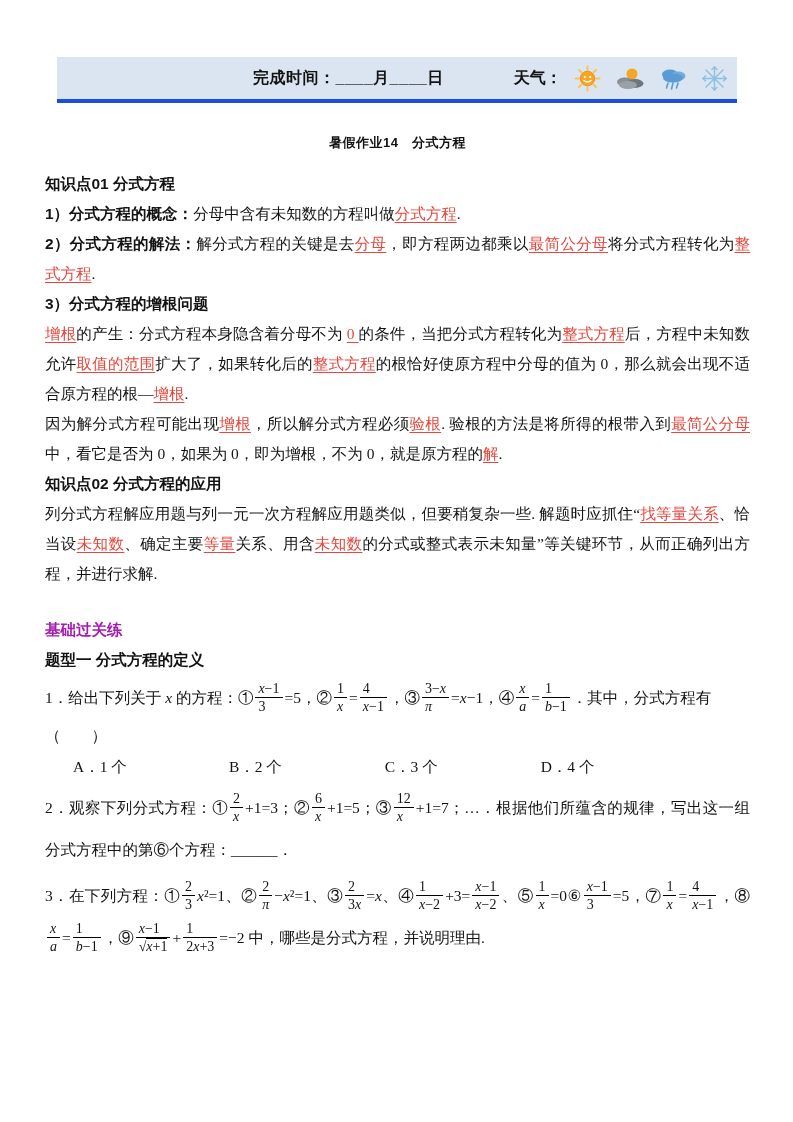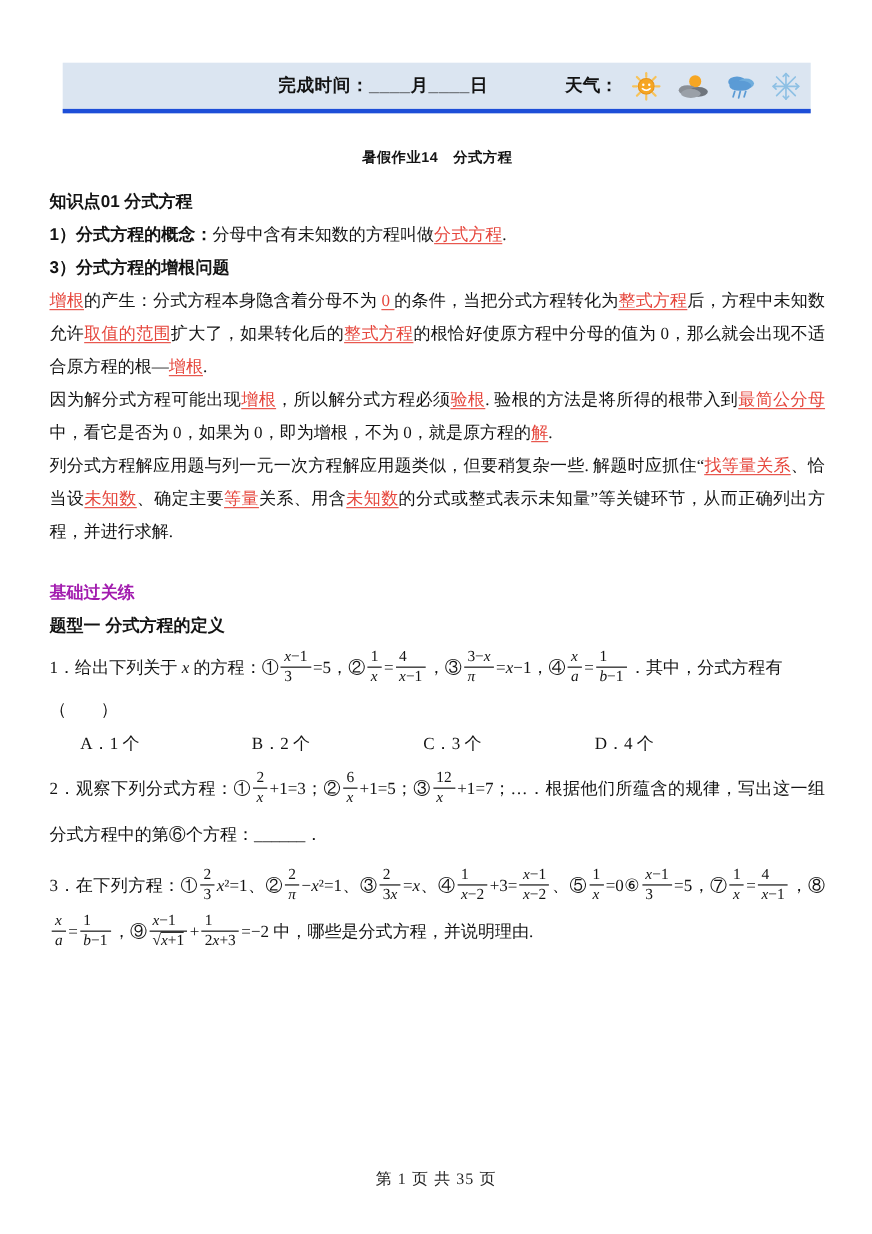--- a/index.html
+++ b/index.html
@@ -123,35 +123,36 @@
         <circle cx="13.5" cy="13.5" r="2" fill="#8ec0e4"></circle>
       </svg>
     </span>
   </div>
 
   <div class="content">
     <h1 class="doc-title">暑假作业14　分式方程</h1>
 
     <p class="head">知识点01 分式方程</p>
     <p><span class="bold">1）分式方程的概念：</span><span>分母中含有未知数的方程叫做</span><span class="red-u">分式方程</span><span>.</span></p>
+    <p><span class="bold">2）分式方程的解法：</span><span>解分式方程的关键是去</span><span class="red-u">分母</span><span>，即方程两边都乘以</span><span class="red-u">最简公分母</span><span>将分式方程转化为</span><span class="red-u">整式方程</span><span>.</span></p>
     <p class="head">3）分式方程的增根问题</p>
     <p><span class="red-u">增根</span><span>的产生：分式方程本身隐含着分母不为 </span><span class="red-u">0 </span><span>的条件，当把分式方程转化为</span><span class="red-u">整式方程</span><span>后，方程中未知数允许</span><span class="red-u">取值的范围</span><span>扩大了，如果转化后的</span><span class="red-u">整式方程</span><span>的根恰好使原方程中分母的值为 0，那么就会出现不适合原方程的根—</span><span class="red-u">增根</span><span>.</span></p>
     <p><span>因为解分式方程可能出现</span><span class="red-u">增根</span><span>，所以解分式方程必须</span><span class="red-u">验根</span><span>. 验根的方法是将所得的根带入到</span><span class="red-u">最简公分母</span><span>中，看它是否为 0，如果为 0，即为增根，不为 0，就是原方程的</span><span class="red-u">解</span><span>.</span></p>
+    <p class="head">知识点02 分式方程的应用</p>
     <p><span>列分式方程解应用题与列一元一次方程解应用题类似，但要稍复杂一些. 解题时应抓住“</span><span class="red-u">找等量关系</span><span>、恰当设</span><span class="red-u">未知数</span><span>、确定主要</span><span class="red-u">等量</span><span>关系、用含</span><span class="red-u">未知数</span><span>的分式或整式表示未知量”等关键环节，从而正确列出方程，并进行求解.</span></p>
 
     <p class="blue-head">基础过关练</p>
     <p class="head">题型一 分式方程的定义</p>
 
     <p class="q"><span>1．给出下列关于 </span><span class="math"><i>x</i></span><span> 的方程：①</span><span class="frac"><span class="num"><i>x</i>−1</span><span class="den">3</span></span><span class="math">=5</span><span>，②</span><span class="frac"><span class="num">1</span><span class="den"><i>x</i></span></span><span class="math">=</span><span class="frac"><span class="num">4</span><span class="den"><i>x</i>−1</span></span><span>，③</span><span class="frac"><span class="num">3−<i>x</i></span><span class="den"><i>π</i></span></span><span class="math">=<i>x</i>−1</span><span>，④</span><span class="frac"><span class="num"><i>x</i></span><span class="den"><i>a</i></span></span><span class="math">=</span><span class="frac"><span class="num">1</span><span class="den"><i>b</i>−1</span></span><span>．其中，分式方程有</span></p>
     <p class="paren-line">（　　）</p>
     <p class="opts">
       <span class="opt">A．1 个</span>
       <span class="opt">B．2 个</span>
       <span class="opt">C．3 个</span>
       <span class="opt">D．4 个</span>
     </p>
 
     <p class="q2l"><span>2．观察下列分式方程：①</span><span class="frac"><span class="num">2</span><span class="den"><i>x</i></span></span><span class="math">+1=3</span><span>；②</span><span class="frac"><span class="num">6</span><span class="den"><i>x</i></span></span><span class="math">+1=5</span><span>；③</span><span class="frac"><span class="num">12</span><span class="den"><i>x</i></span></span><span class="math">+1=7</span><span>；…．根据他们所蕴含的规律，写出这一组分式方程中的第⑥个方程：______．</span></p>
     <p class="q2l"><span>3．在下列方程：①</span><span class="frac"><span class="num">2</span><span class="den">3</span></span><span class="math"><i>x</i>²=1</span><span>、②</span><span class="frac"><span class="num">2</span><span class="den"><i>π</i></span></span><span class="math">−<i>x</i>²=1</span><span>、③</span><span class="frac"><span class="num">2</span><span class="den">3<i>x</i></span></span><span class="math">=<i>x</i></span><span>、④</span><span class="frac"><span class="num">1</span><span class="den"><i>x</i>−2</span></span><span class="math">+3=</span><span class="frac"><span class="num"><i>x</i>−1</span><span class="den"><i>x</i>−2</span></span><span>、⑤</span><span class="frac"><span class="num">1</span><span class="den"><i>x</i></span></span><span class="math">=0</span><span>⑥</span><span class="frac"><span class="num"><i>x</i>−1</span><span class="den">3</span></span><span class="math">=5</span><span>，⑦</span><span class="frac"><span class="num">1</span><span class="den"><i>x</i></span></span><span class="math">=</span><span class="frac"><span class="num">4</span><span class="den"><i>x</i>−1</span></span><span>，⑧</span><span class="frac"><span class="num"><i>x</i></span><span class="den"><i>a</i></span></span><span class="math">=</span><span class="frac"><span class="num">1</span><span class="den"><i>b</i>−1</span></span><span>，⑨</span><span class="frac"><span class="num"><i>x</i>−1</span><span class="den"><span class="rad">√</span><span class="radbar"><i>x</i>+1</span></span></span><span class="math">+</span><span class="frac"><span class="num">1</span><span class="den">2<i>x</i>+3</span></span><span class="math">=−2</span><span> 中，哪些是分式方程，并说明理由.</span></p>
   </div>
 
-  <div class="footer">第 1 页 共 35 页</div>
 </div>
 
 </body></html>

